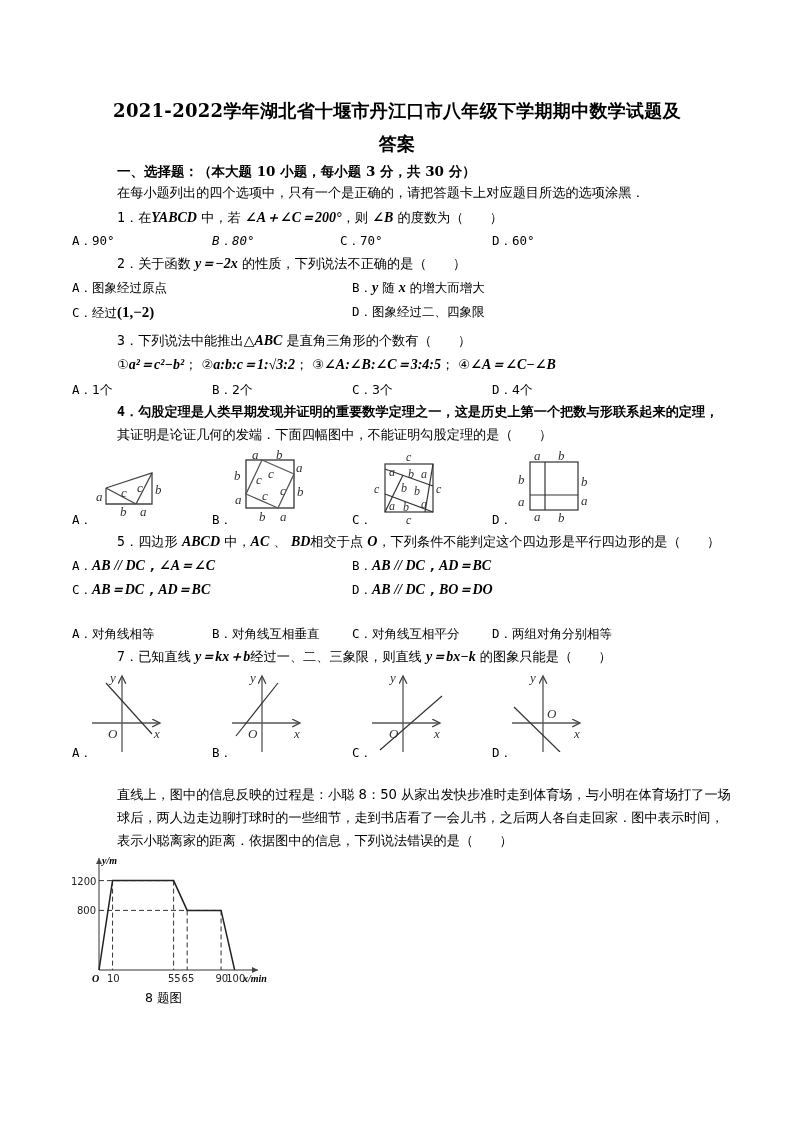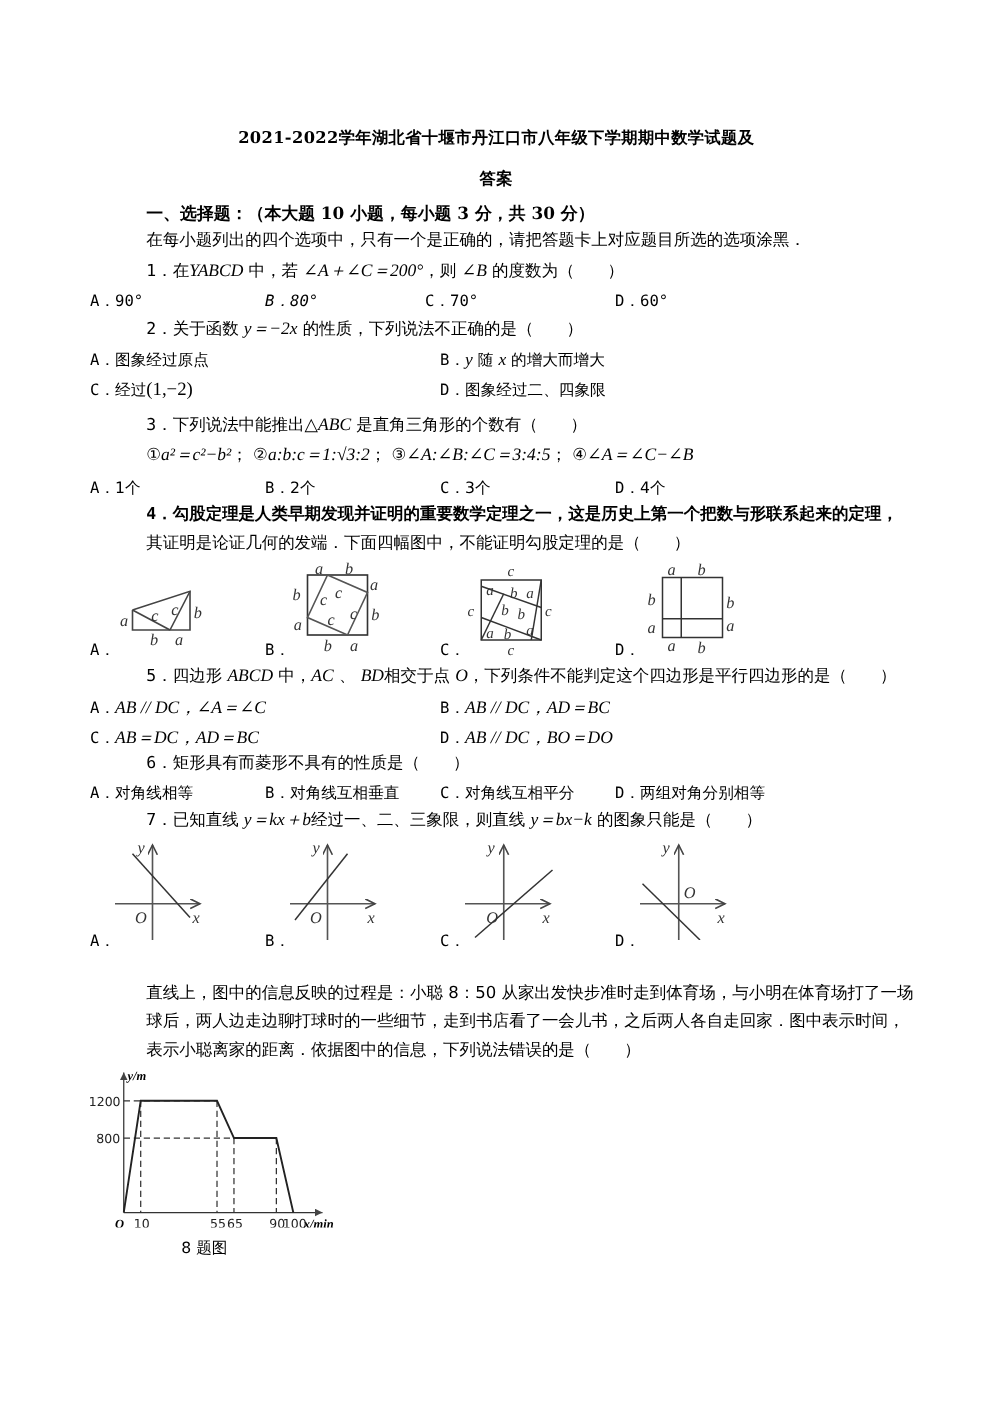--- a/index.html
+++ b/index.html
@@ -1,26 +1,26 @@
 <!DOCTYPE html>
 <html><head>
 <meta charset="utf-8">
 <style>
   html, body { margin: 0; padding: 0; background: #ffffff; }
   body { width: 794px; height: 1123px; position: relative; overflow: hidden;
          font-family: "DejaVu Serif", "Liberation Serif", serif; color: #000; }
   .page { position: absolute; left: 0; top: 0; width: 794px; height: 1123px; }
   .title { position: absolute; left: 60px; width: 674px; text-align: center;
-           font-family: "DejaVu Serif", serif; font-size: 13px; font-weight: bold; line-height: 30px; letter-spacing: 0.3px; }
+           font-family: "DejaVu Serif", serif; font-size: 18px; font-weight: bold; line-height: 30px; letter-spacing: 0.3px; }
   .t1 { top: 96px; }
   .t2 { top: 129px; }
   .line { position: absolute; left: 72px; font-size: 13.2px; line-height: 20px; white-space: nowrap;
           font-family: "DejaVu Sans", "Liberation Sans", sans-serif; margin-left: 45px; }
   .bold { font-weight: bold; font-family: "DejaVu Serif", serif; }
-  .math { font-family: "Liberation Serif", "DejaVu Serif", serif; font-weight: normal; font-style: italic; font-size: 14px; }
+  .math { font-family: "Liberation Serif", "DejaVu Serif", serif; font-weight: bold; font-style: italic; font-size: 14px; }
   .opt { position: absolute; font-size: 12.5px; line-height: 20px; white-space: nowrap;
          font-family: "DejaVu Sans Mono", "Liberation Mono", monospace; }
   .opt .txt { font-family: "DejaVu Sans", sans-serif; }
   svg text { font-family: "Liberation Serif", "DejaVu Serif", serif; font-style: italic; }
   .fig { position: absolute; }
   .figlabel { position: absolute; font-family: "DejaVu Sans Mono", monospace; font-size: 12.5px; }
 </style>
 </head>
 <body>
 
@@ -151,23 +151,20 @@
   <div class="figlabel" style="left:492px; top:512px;">D．</div>
 
   <div class="line" style="top:532px;">
     <span style="font-family:'DejaVu Sans Mono',monospace">5．</span><span>四边形 </span><span class="math">ABCD</span><span> 中，</span><span class="math">AC</span><span> 、 </span><span class="math">BD</span><span>相交于点 </span><span class="math">O</span><span>，下列条件不能判定这个四边形是平行四边形的是（　　）</span>
   </div>
   <div class="opt" style="left:72px; top:556px;"><span>A．</span><span class="math">AB // DC，∠A＝∠C</span></div>
   <div class="opt" style="left:352px; top:556px;"><span>B．</span><span class="math">AB // DC，AD＝BC</span></div>
   <div class="opt" style="left:72px; top:580px;"><span>C．</span><span class="math">AB＝DC，AD＝BC</span></div>
   <div class="opt" style="left:352px; top:580px;"><span>D．</span><span class="math">AB // DC，BO＝DO</span></div>
 
-  <div class="line" style="top:601px;">
-    <span style="font-family:'DejaVu Sans Mono',monospace">6．</span><span>矩形具有而菱形不具有的性质是（　　）</span>
-  </div>
   <div class="opt" style="left:72px; top:624px;"><span>A．</span><span class="txt">对角线相等</span></div>
   <div class="opt" style="left:212px; top:624px;"><span>B．</span><span class="txt">对角线互相垂直</span></div>
   <div class="opt" style="left:352px; top:624px;"><span>C．</span><span class="txt">对角线互相平分</span></div>
   <div class="opt" style="left:492px; top:624px;"><span>D．</span><span class="txt">两组对角分别相等</span></div>
 
   <div class="line" style="top:647px;">
     <span style="font-family:'DejaVu Sans Mono',monospace">7．</span><span>已知直线 </span><span class="math">y＝kx＋b</span><span>经过一、二、三象限，则直线 </span><span class="math">y＝bx−k</span><span> 的图象只能是（　　）</span>
   </div>
 
   <svg class="fig" style="left:90px; top:670px;" width="80" height="82">

